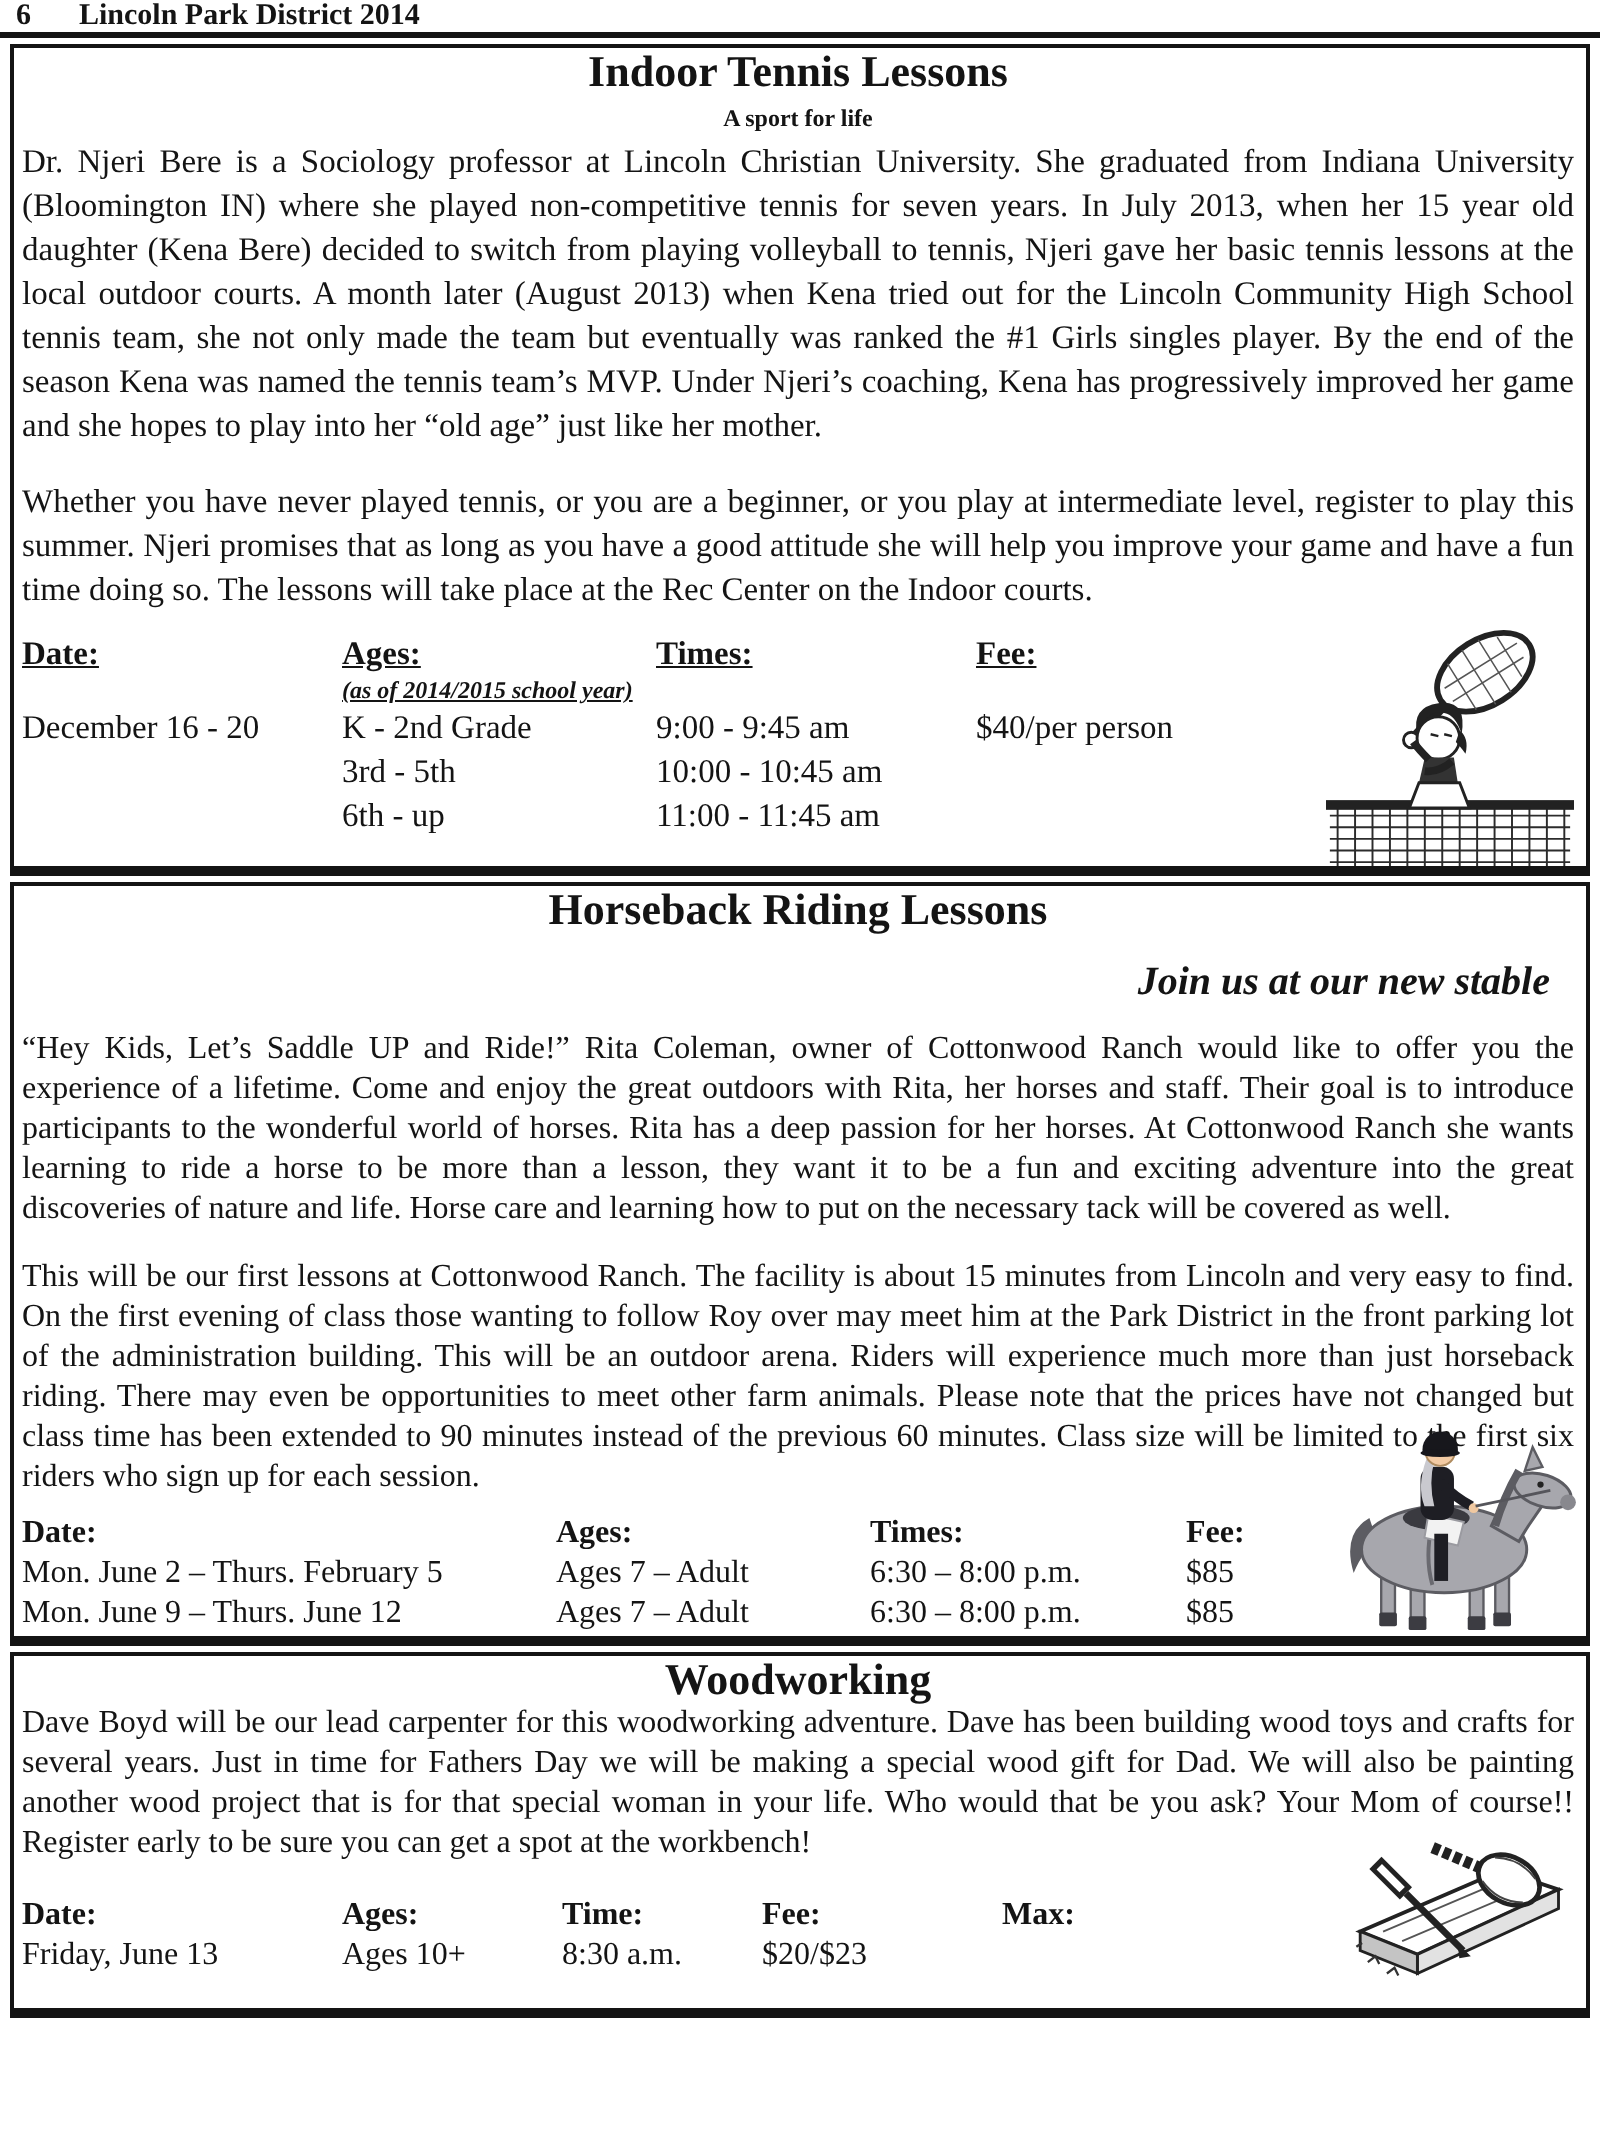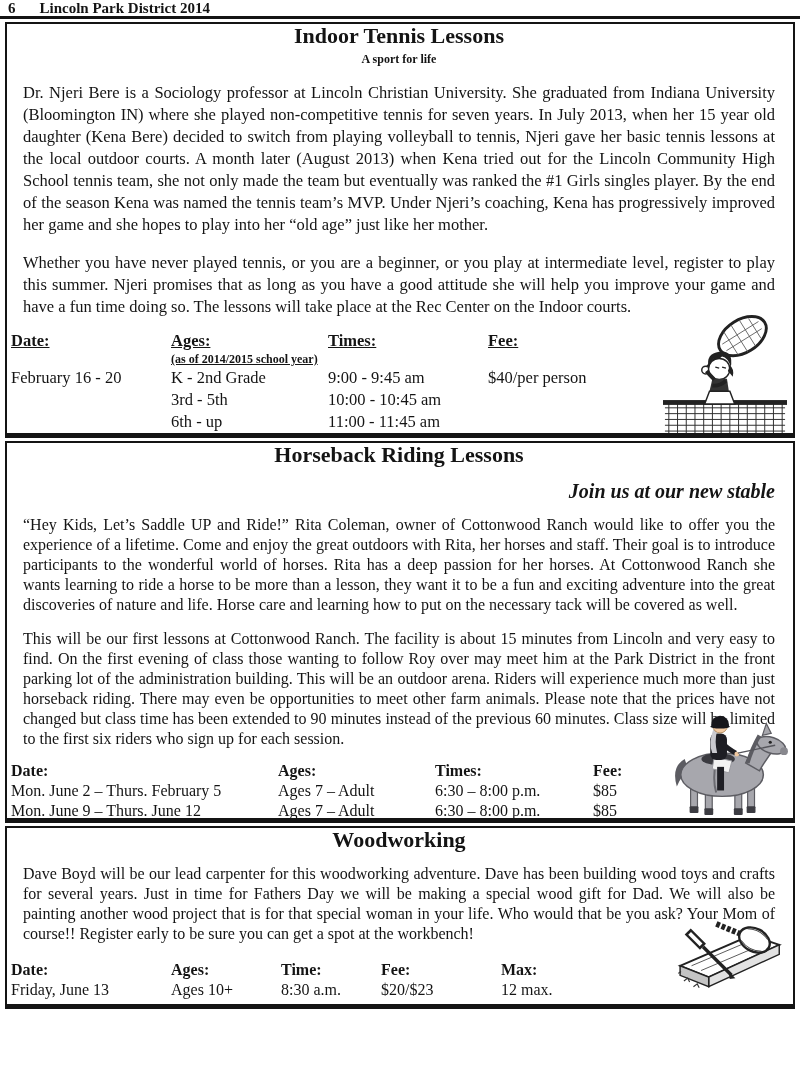--- a/index.html
+++ b/index.html
@@ -16,32 +16,32 @@
     border:2px solid #141414;border-bottom-width:5px;
     padding:0 6px 0 4px;
     position:relative;overflow:hidden;
   }
   .s-tennis{height:416px;font-size:16.5px;line-height:22px;}
   .s-horse{height:382px;font-size:16px;line-height:20px;}
   .s-wood{height:183px;font-size:16px;line-height:20px;}
   h1{font-size:22px;line-height:24px;text-align:center;margin:0;font-weight:bold;}
   .sub-roman{font-size:12px;line-height:22px;text-align:center;margin:0;font-weight:bold;}
   .sub-italic{font-size:20px;line-height:24px;text-align:right;margin:12px;font-weight:bold;font-style:italic;}
-  p{margin:12px;text-align:justify;}
+  p{margin:0;text-align:justify;}
   .s-tennis p + p{margin-top:16px;}
   .s-horse p + p{margin-top:14px;}
   
   .ttable{display:flex;margin-top:10px;}
   .ttable .c1{width:160px;}
   .ttable .c2{width:157px;}
   .ttable .c3{width:160px;}
   .ttable .c4{flex:1;}
   .th{font-weight:bold;}
   .u{text-decoration:underline;}
-  .note{font-size:12px;line-height:15px;font-weight:bold;text-decoration:underline;}
+  .note{font-size:12px;line-height:15px;font-weight:bold;font-style:italic;text-decoration:underline;}
   .note-spacer{height:15px;}
   
   .gtable{display:grid;column-gap:0;}
   .g-horse{grid-template-columns:267px 157px 158px 1fr;margin-top:8px;}
   .g-wood{grid-template-columns:160px 110px 100px 120px 1fr;margin-top:16px;}
   .gtable .th{font-weight:bold;}
   .illus{position:absolute;}
   .tennis-illus{right:4px;bottom:0px;}
   .horse-illus{right:2px;bottom:0px;}
   .wood-illus{right:6px;bottom:2px;}
@@ -58,21 +58,21 @@
 <section class="card s-tennis">
   <h1>Indoor Tennis Lessons</h1>
   <h2 class="sub-roman">A sport for life</h2>
   <p>Dr. Njeri Bere is a Sociology professor at Lincoln Christian University. She graduated from Indiana University (Bloomington IN) where she played non-competitive tennis for seven years. In July 2013, when her 15 year old daughter (Kena Bere) decided to switch from playing volleyball to tennis, Njeri gave her basic tennis lessons at the local outdoor courts. A month later (August 2013) when Kena tried out for the Lincoln Community High School tennis team, she not only made the team but eventually was ranked the #1 Girls singles player. By the end of the season Kena was named the tennis team’s MVP. Under Njeri’s coaching, Kena has progressively improved her game and she hopes to play into her “old age” just like her mother.</p>
   <p>Whether you have never played tennis, or you are a beginner, or you play at intermediate level, register to play this summer. Njeri promises that as long as you have a good attitude she will help you improve your game and have a fun time doing so. The lessons will take place at the Rec Center on the Indoor courts.</p>
 
   <div class="ttable">
     <div class="c1">
       <div class="th u">Date:</div>
       <div class="note-spacer"></div>
-      <div>February 16 - 20</div>
+      <div>December 16 - 20</div>
     </div>
     <div class="c2">
       <div class="th u">Ages:</div>
       <div class="note">(as of 2014/2015 school year)</div>
       <div>K - 2nd Grade</div>
       <div>3rd - 5th</div>
       <div>6th - up</div>
     </div>
     <div class="c3">
       <div class="th u">Times:</div>
@@ -195,21 +195,20 @@
     <div class="th">Date:</div>
     <div class="th">Ages:</div>
     <div class="th">Time:</div>
     <div class="th">Fee:</div>
     <div class="th">Max:</div>
 
     <div>Friday, June 13</div>
     <div>Ages 10+</div>
     <div>8:30 a.m.</div>
     <div>$20/$23</div>
-    <div>12 max.</div>
   </div>
 
   <svg class="illus wood-illus" width="128" height="82" viewBox="0 0 134 86">
 
     <polygon points="22,48 96,16 126,26 52,60" fill="#fff" stroke="#222" stroke-width="2"></polygon>
     <polygon points="52,60 126,26 126,36 52,70" fill="#e2e2e2" stroke="#222" stroke-width="1.5"></polygon>
     <polygon points="22,48 52,60 52,70 22,58" fill="#c4c4c4" stroke="#222" stroke-width="1.5"></polygon>
     <path d="M34 48 L100 20 M44 53 L110 25" stroke="#555" stroke-width="1" fill="none"></path>
 
     <line x1="60" y1="4" x2="86" y2="15" stroke="#222" stroke-width="6" stroke-dasharray="4 2"></line>

